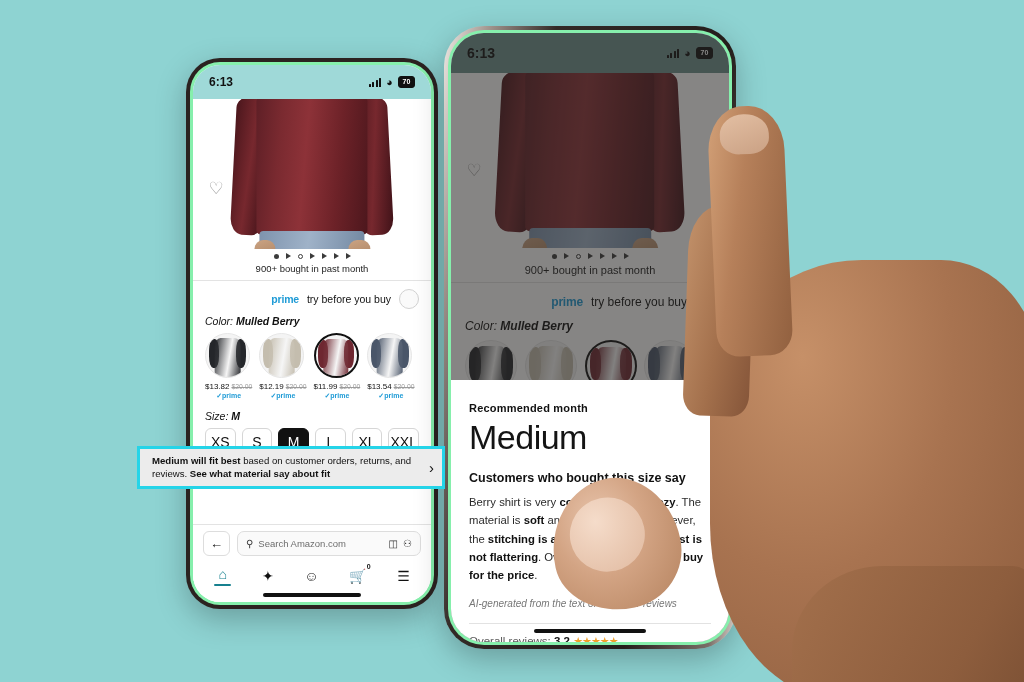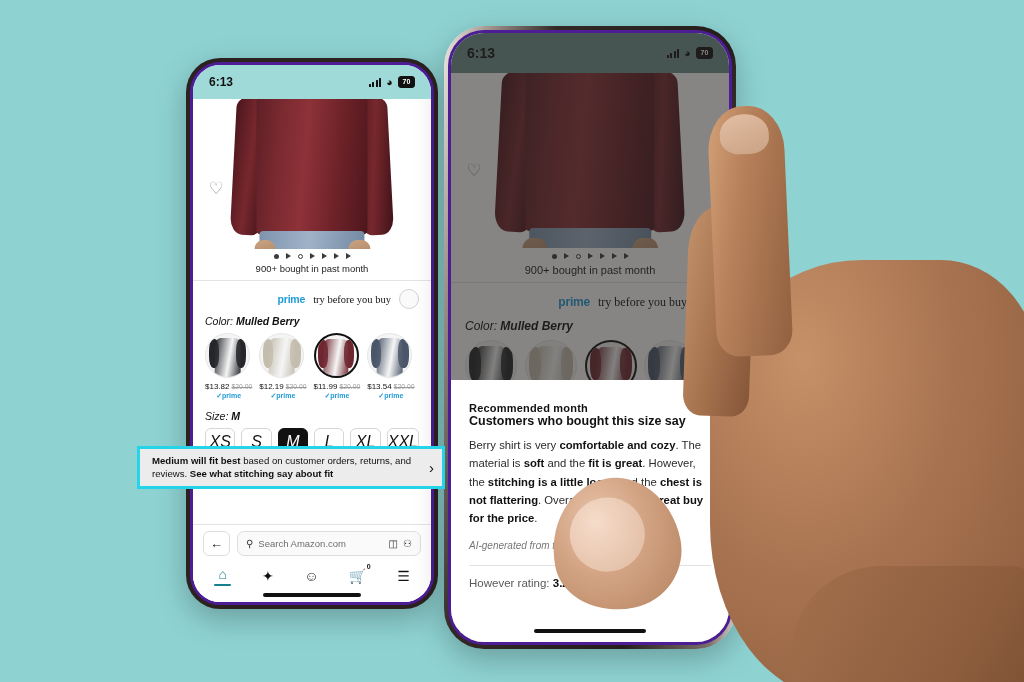--- a/index.html
+++ b/index.html
@@ -18,21 +18,21 @@
   
   .phone {
     position: absolute;
     border-radius: 34px;
     background: #2b2220;
     box-shadow: 0 10px 30px rgba(0,0,0,.25);
   }
   .phone .bezel {
     position: absolute; inset: 4px;
     border-radius: 30px;
-    background: #4c1d95;
+    background: #86efac;
     overflow: hidden;
   }
   .phone .screen {
     position: absolute; inset: 3px;
     border-radius: 27px;
     overflow: hidden;
     background: #fff;
   }
 
   #phone-left  { left: 186px; top: 58px;  width: 252px; height: 551px; }
@@ -147,21 +147,21 @@
   .rule { height:1px; background:#e3e3e3; }
 
   
   .primerow {
     display:flex; align-items:center; justify-content:flex-end;
     gap:8px; background:#fff;
   }
   #phone-left .primerow  { padding:8px 12px 6px; font-size:10.5px; }
   #phone-right .primerow { padding:9px 14px 7px; font-size:12px; }
   .prime-word { color:#1f9bd6; font-weight:bold; letter-spacing:-.2px; }
-  .primerow .lbl { color:#111;font-family:Liberation Serif, serif; }
+  .primerow .lbl { color:#111; }
   .toggle {
     width:20px; height:20px; border-radius:50%;
     border:1.6px solid #d2d2d2; background:#fafafa;
   }
 
   
   .sect { background:#fff; }
   #phone-left .sect  { padding:0 12px; }
   #phone-right .sect { padding:0 14px; }
   .sect-title { color:#111;font-style:italic; }
@@ -195,21 +195,21 @@
   #phone-left .pr-badge  { font-size:7px; }
   #phone-right .pr-badge { font-size:8px; }
 
   
   .size-row { display:flex; gap:6px; }
   .size-chip {
     border:1px solid #d6d6d6; border-radius:6px;
     display:flex; align-items:center; justify-content:center;
     color:#111; background:#fff;
   }
-  #phone-left .size-chip { width:33px; height:28px; font-size:16px;font-style:italic; }
+  #phone-left .size-chip { width:33px; height:28px; font-size:14px; }
   .size-chip.on { background:#111; color:#fff; border-color:#111; }
 
   .sizeguide { color:#2d7d9a; }
   #phone-left .sizeguide { font-size:10px; padding:8px 12px 0; }
 
   
   #fit-callout {
     position:absolute; left:137px; top:446px; width:308px; height:43px;
     background:#ececec;
     border:3px solid #25d4e8;
@@ -477,21 +477,21 @@
               <i></i>
             </div>
         </div>
 
       </div>
     </div>
   </div>
 
   <div id="fit-callout">
     <div class="txt">
-      <b>Medium will fit best</b><span> based on customer orders, returns, and reviews. </span><b>See what stitching say about fit</b>
+      <b>Medium will fit best</b><span> based on customer orders, returns, and reviews. </span><b>See what material say about fit</b>
     </div>
     <div class="chev">›</div>
   </div>
 
   <div class="phone" id="phone-right">
     <div class="outer-metal"></div>
     <div class="bezel">
       <div class="screen">
 
         <div class="statusbar">
@@ -584,26 +584,27 @@
                 <div class="price-line"><span>$15.96</span><span class="pr-badge">✓prime</span></div>
               </div>
             </div>
         </div>
 
         <div class="scrim"></div>
         <div class="close-x">✕</div>
 
         <div class="modal">
           <div class="m-kicker">Recommended month</div>
+          <div class="m-size">Medium</div>
           <div class="m-head">Customers who bought this size say</div>
           <div class="m-body" id="review-body"><span>Berry shirt is very </span><b>comfortable and cozy</b><span>. The material is </span><b>soft</b><span> and the </span><b>fit is great</b><span>. However, the </span><b>stitching is a little loose</b><span> and the </span><b>chest is not flattering</b><span>. Overall, this shirt is a </span><b>great buy for the price</b><span>.</span></div>
           <div class="m-note">AI-generated from the text of customer reviews</div>
           <div class="m-rule"></div>
           <div class="m-rating">
-            <span>However rating:</span>
+            <span>Overall reviews:</span>
             <b>3.2</b>
             <span class="stars">★★★★★</span>
           </div>
         </div>
 
         <div class="homebar" style="position:absolute;left:0;right:0;bottom:4px;z-index:12;background:transparent">
             <i></i>
           </div>
 
       </div>

